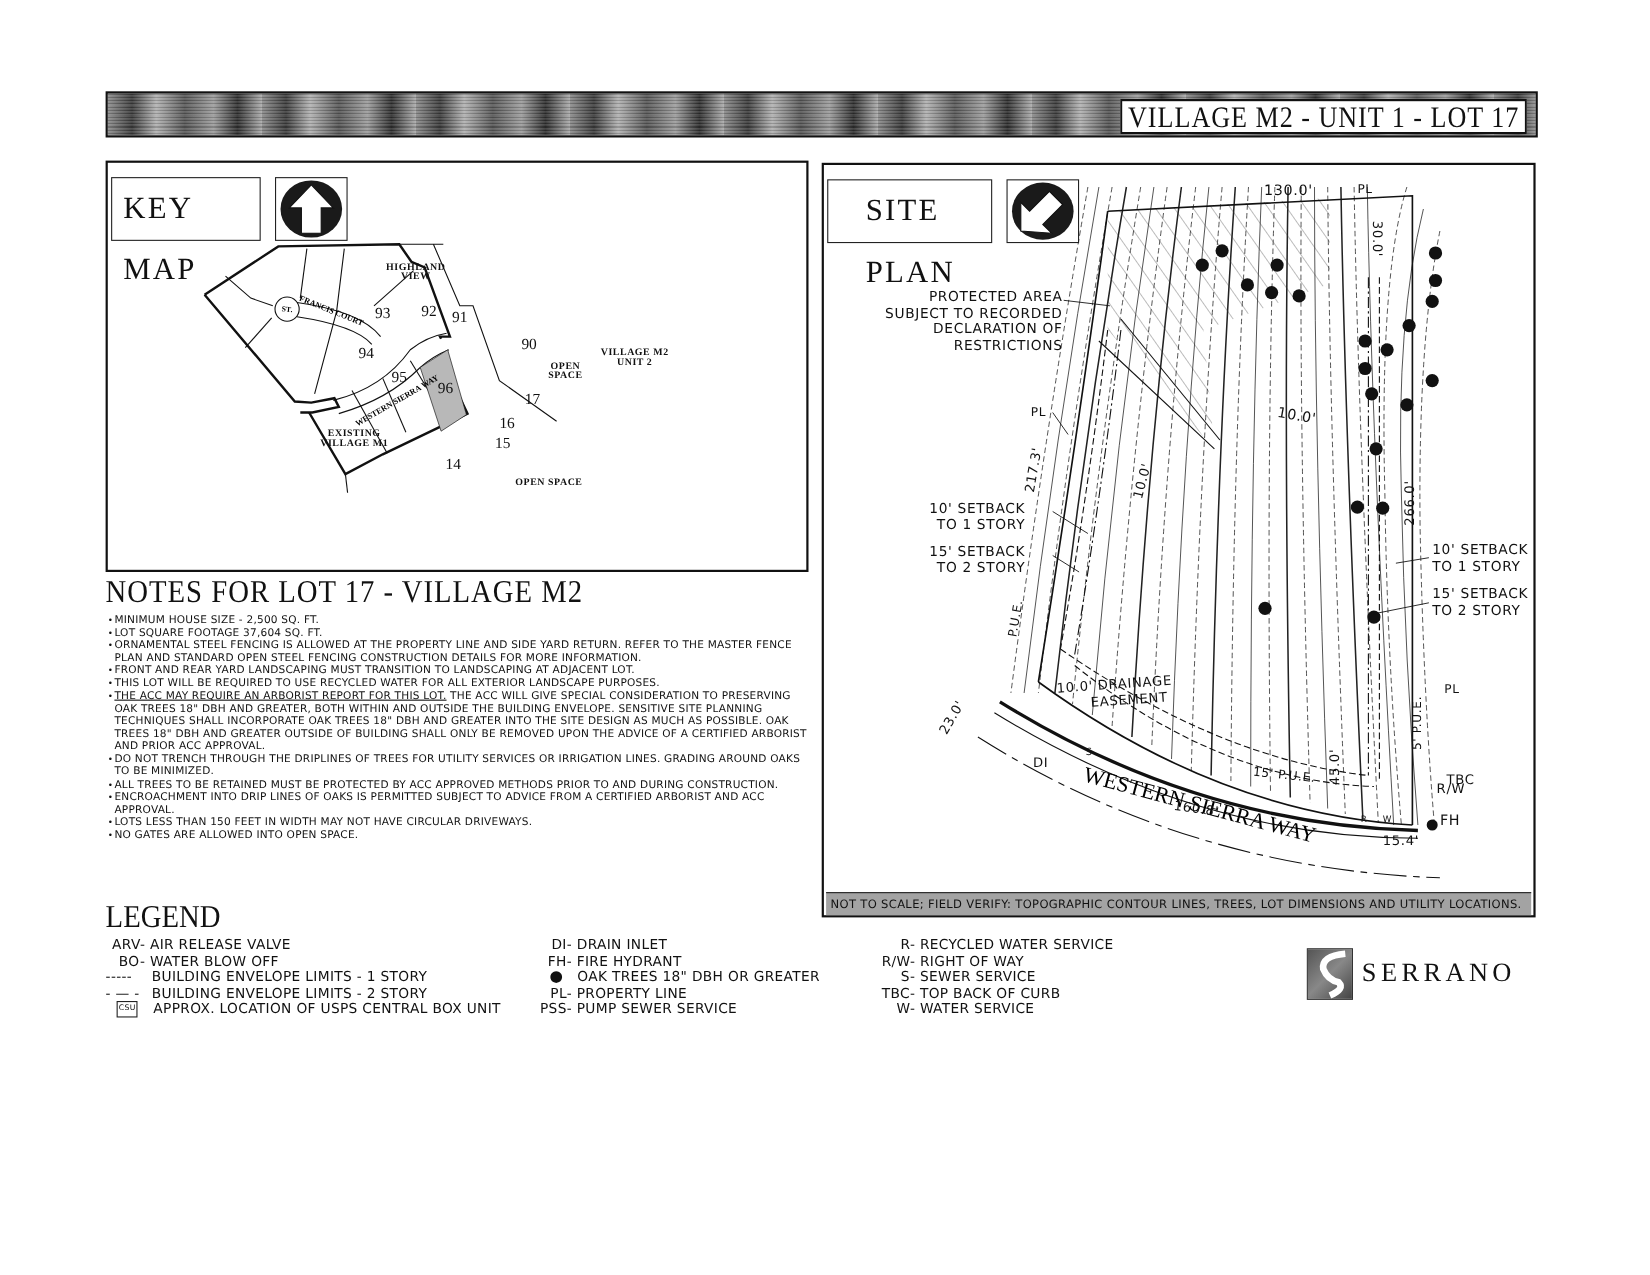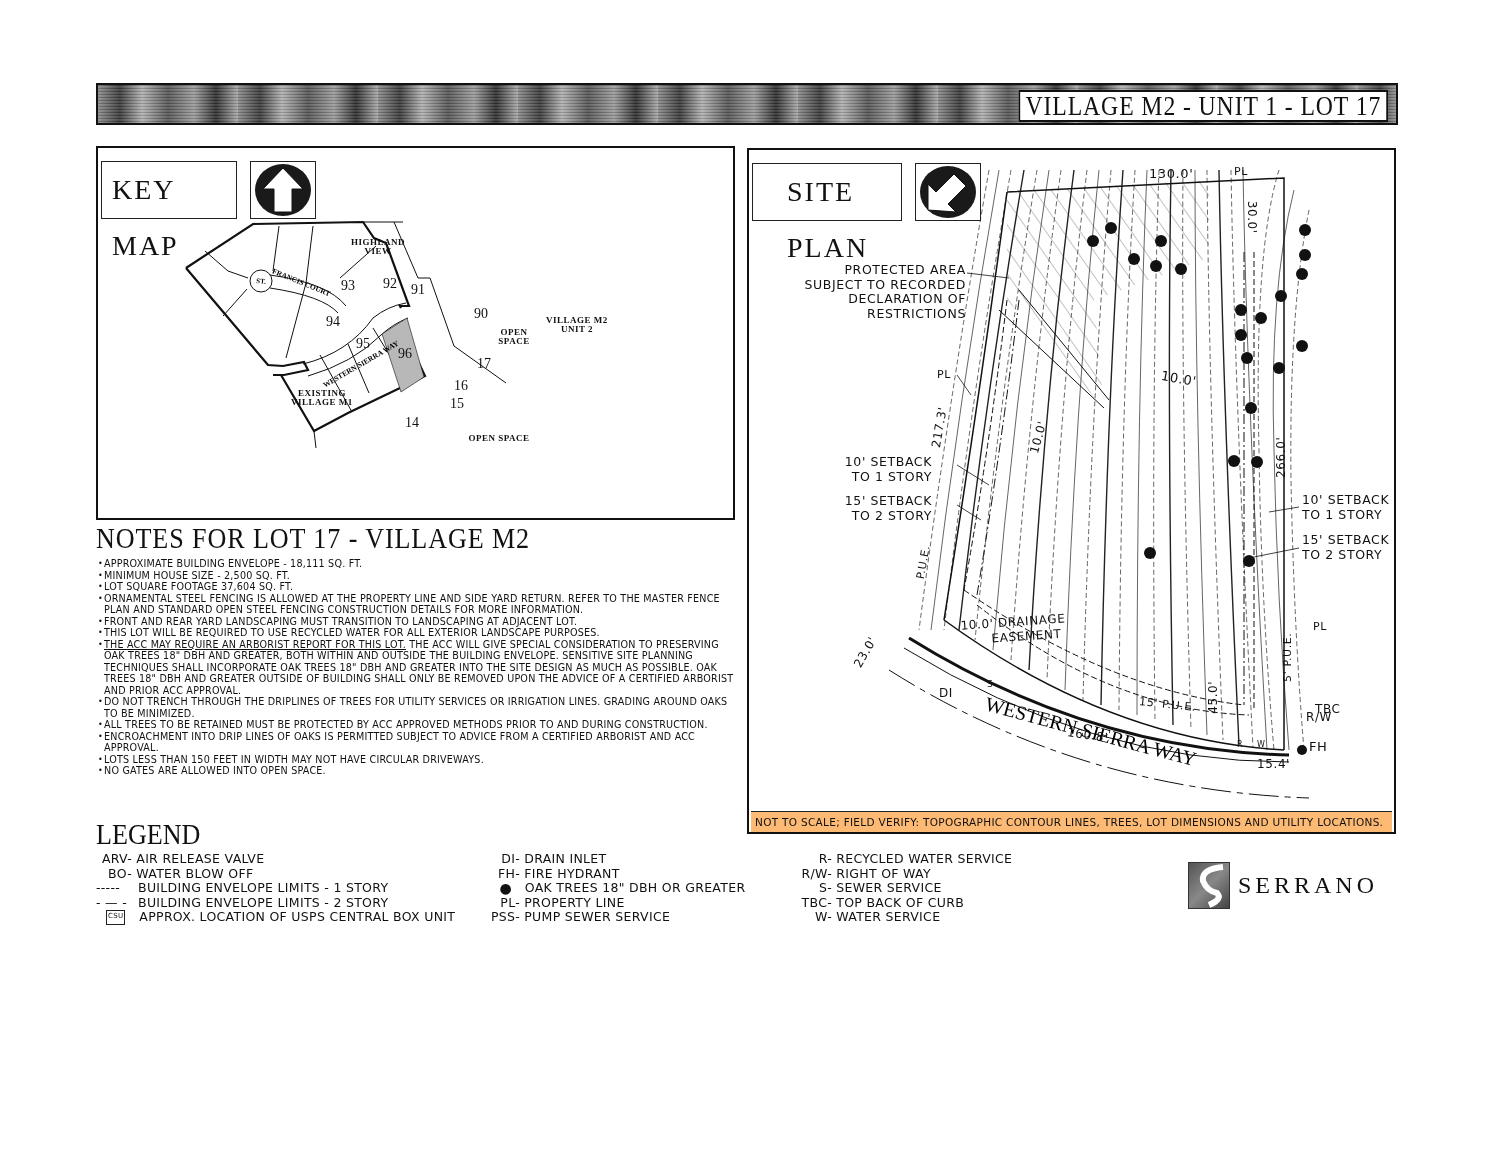--- a/index.html
+++ b/index.html
@@ -34,21 +34,21 @@
   #notes-list li::before { content:"•"; position:absolute; left:0; top:0; font-size:8px; }
   #notes-list .u { text-decoration:underline; }
 
   
   #legend-title { position:absolute; left:96px; top:818px; font-size:29px; transform:scaleX(0.9); transform-origin:left; }
   .legend-col { position:absolute; font-size:12.5px; line-height:14.5px; letter-spacing:0.3px; white-space:nowrap; }
   .legend-row { display:flex; }
   .legend-row .abbr { display:inline-block; text-align:right; }
   .csu { display:inline-block; border:1px solid #222; font-size:7px; padding:0 1px; line-height:10px; margin-right:14px; margin-left:10px; }
 
-  #disclaimer { position:absolute; left:2px; right:2px; bottom:0; height:20px; font-size:10.5px; line-height:20px; padding-left:4px; letter-spacing:0.3px; border-top:1.5px solid #222; background:#fdba74; }
+  #disclaimer { position:absolute; left:2px; right:2px; bottom:0; height:20px; font-size:10.5px; line-height:20px; padding-left:4px; letter-spacing:0.3px; border-top:1.5px solid #222; background:#a3a3a3; }
 
   .plan-text { position:absolute; font-size:12.5px; line-height:14.5px; letter-spacing:0.6px; text-align:right; white-space:nowrap; }
   .plan-text.left { text-align:left; }
 
   #serrano { position:absolute; left:1188px; top:862px; display:flex; align-items:center; }
   #serrano-logo { width:40px; height:45px; border:1px solid #333; background: linear-gradient(135deg,#555,#888 50%,#444); position:relative; }
   #serrano-name { margin-left:8px; font-size:24px; letter-spacing:4px; }
 </style>
 </head>
 <body>
@@ -125,21 +125,20 @@
   <div class="lot-num serif" style="left:258px; top:188px;">95</div>
   <div class="lot-num serif" style="left:300px; top:198px;">96</div>
   <div class="lot-num serif" style="left:379px; top:208px;">17</div>
   <div class="lot-num serif" style="left:356px; top:230px;">16</div>
   <div class="lot-num serif" style="left:332px; top:248px;margin-left:20px;">15</div>
   <div class="lot-num serif" style="left:307px; top:267px;">14</div>
 </div>
 
 <div id="notes-title" class="serif">NOTES FOR LOT 17 - VILLAGE M2</div>
 <ul id="notes-list" class="sans">
-  <li>APPROXIMATE BUILDING ENVELOPE - 18,111 SQ. FT.</li>
   <li>MINIMUM HOUSE SIZE - 2,500 SQ. FT.</li>
   <li>LOT SQUARE FOOTAGE 37,604 SQ. FT.</li>
   <li>ORNAMENTAL STEEL FENCING IS ALLOWED AT THE PROPERTY LINE AND SIDE YARD RETURN.  REFER TO THE MASTER FENCE PLAN AND STANDARD OPEN STEEL FENCING CONSTRUCTION DETAILS FOR MORE INFORMATION.</li>
   <li>FRONT AND REAR YARD LANDSCAPING MUST TRANSITION TO LANDSCAPING AT ADJACENT LOT.</li>
   <li>THIS LOT WILL BE REQUIRED TO USE RECYCLED WATER FOR ALL EXTERIOR LANDSCAPE PURPOSES.</li>
   <li><span class="u">THE ACC MAY REQUIRE AN ARBORIST REPORT FOR THIS LOT.</span><span>  THE ACC WILL GIVE SPECIAL CONSIDERATION TO PRESERVING OAK TREES 18" DBH AND GREATER, BOTH WITHIN AND OUTSIDE THE BUILDING ENVELOPE.  SENSITIVE SITE PLANNING TECHNIQUES SHALL INCORPORATE OAK TREES 18" DBH AND GREATER INTO THE SITE DESIGN AS MUCH AS POSSIBLE.  OAK TREES 18" DBH AND GREATER OUTSIDE OF BUILDING SHALL ONLY BE REMOVED UPON THE ADVICE OF A CERTIFIED ARBORIST AND PRIOR ACC APPROVAL.</span></li>
   <li>DO NOT TRENCH THROUGH THE DRIPLINES OF TREES FOR UTILITY SERVICES OR IRRIGATION LINES. GRADING AROUND OAKS TO BE MINIMIZED.</li>
   <li>ALL TREES TO BE RETAINED MUST BE PROTECTED BY ACC APPROVED METHODS PRIOR TO AND DURING CONSTRUCTION.</li>
   <li>ENCROACHMENT INTO DRIP LINES OF OAKS IS PERMITTED SUBJECT TO ADVICE FROM A CERTIFIED ARBORIST AND ACC APPROVAL.</li>
   <li>LOTS LESS THAN 150 FEET IN WIDTH MAY NOT HAVE CIRCULAR DRIVEWAYS.</li>

